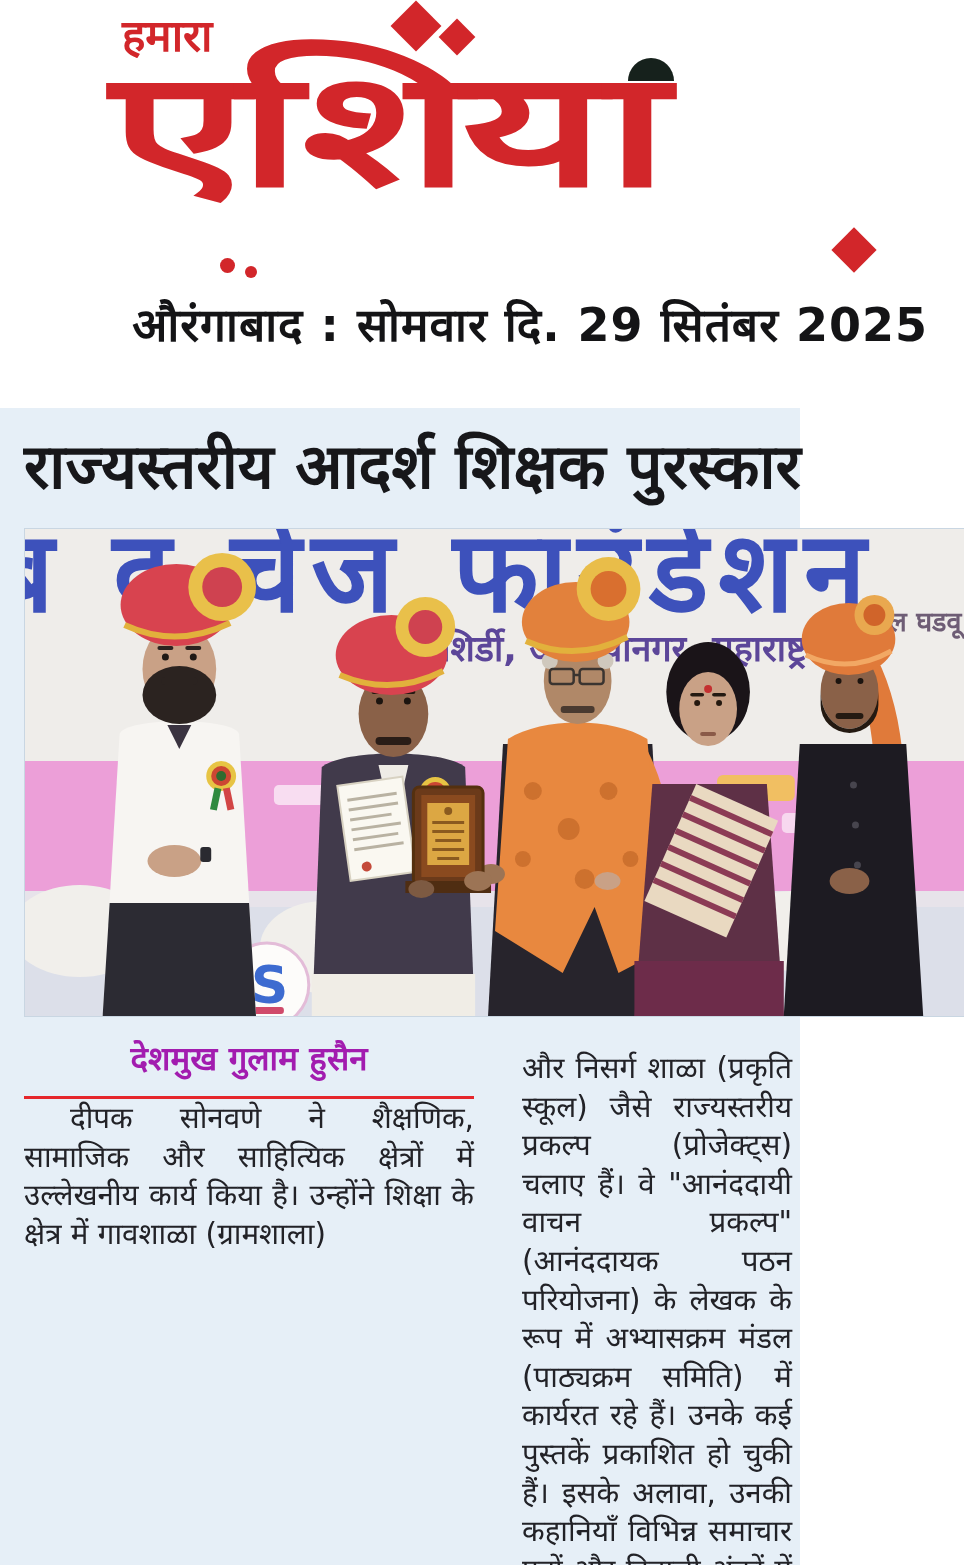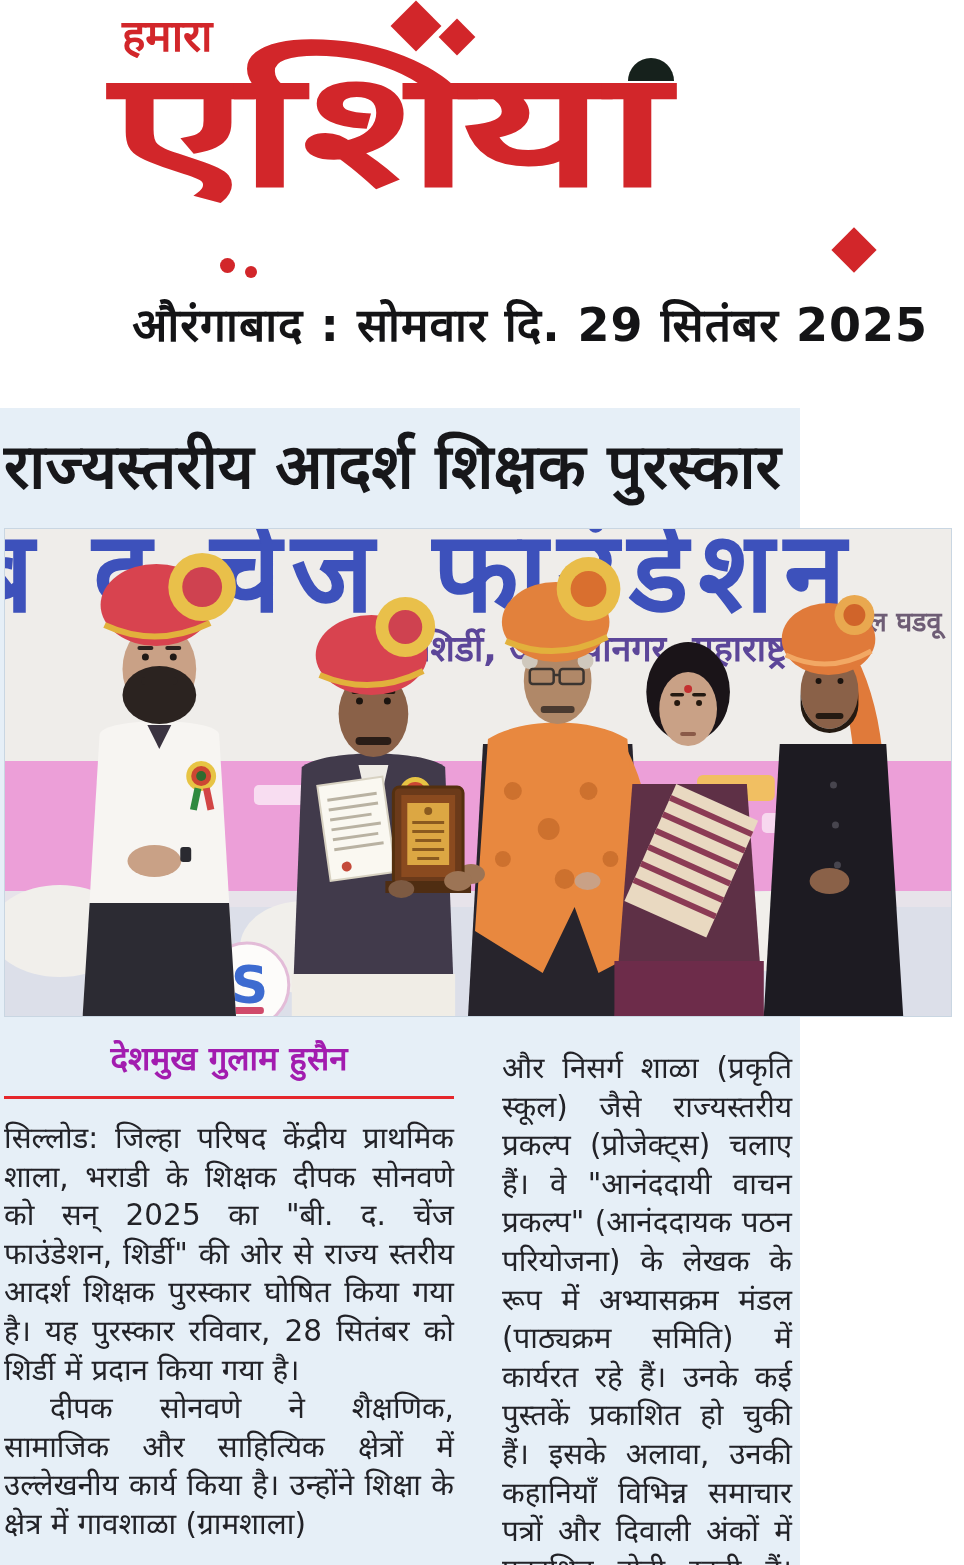--- a/index.html
+++ b/index.html
@@ -15,21 +15,21 @@
   .diamond{transform:rotate(45deg);}
   .blackfan{width:46px;height:23px;background:#16211c;border-radius:46px 46px 0 0;}
   .reddot{border-radius:50%;}
 
   
   .dateline{position:absolute;top:292px;left:0;width:928px;text-align:right;
             font-size:46px;font-weight:bold;color:#141416;letter-spacing:1px;}
 
   
   .article{position:absolute;top:408px;left:0;width:800px;height:1157px;background:#e6eff7;
-           box-sizing:border-box;padding:12px 8px 0 4px;}
+           box-sizing:border-box;padding:12px 8px 0 24px;}
   .headline{font-weight:bold;color:#17171a;margin:0;}
   .headline div{font-size:62px;line-height:93px;white-space:nowrap;}
 
   .photo{position:relative;width:946px;height:487px;margin-top:15px;background:#efedea;
          border:1px solid #c9d6e2;overflow:hidden;}
   .photo svg{display:block;width:100%;height:100%;}
 
   .columns{display:flex;gap:48px;margin-top:16px;}
   .col-left{width:450px;flex:none;}
   .col-right{flex:1;padding-top:16px;}
@@ -230,21 +230,20 @@
           <ellipse cx="398" cy="360" rx="13" ry="9" fill="#7d5a42"></ellipse>
           <ellipse cx="455" cy="352" rx="14" ry="10" fill="#9c7455"></ellipse>
         </g>
       </svg>
     </figure>
 
     <div class="columns">
       <div class="col-left">
         <div class="byline" style="color:#a21caf">देशमुख गुलाम हुसैन</div>
         <hr class="byline-rule">
-        <p class="body-text para1">सिल्लोड: जिल्हा परिषद केंद्रीय प्राथमिक शाला, भराडी के शिक्षक दीपक सोनवणे को सन् 2025 का "बी. द. चेंज फाउंडेशन, शिर्डी" की ओर से राज्य स्तरीय आदर्श शिक्षक पुरस्कार घोषित किया गया है। यह पुरस्कार रविवार, 28 सितंबर को शिर्डी में प्रदान किया गया है।</p>
         <p class="body-text para2">दीपक सोनवणे ने शैक्षणिक, सामाजिक और साहित्यिक क्षेत्रों में उल्लेखनीय कार्य किया है। उन्होंने शिक्षा के क्षेत्र में गावशाळा (ग्रामशाला)</p>
       </div>
       <div class="col-right">
         <p class="body-text">और निसर्ग शाळा (प्रकृति स्कूल) जैसे राज्यस्तरीय प्रकल्प (प्रोजेक्ट्स) चलाए हैं। वे "आनंददायी वाचन प्रकल्प" (आनंददायक पठन परियोजना) के लेखक के रूप में अभ्यासक्रम मंडल (पाठ्यक्रम समिति) में कार्यरत रहे हैं। उनके कई पुस्तकें प्रकाशित हो चुकी हैं। इसके अलावा, उनकी कहानियाँ विभिन्न समाचार पत्रों और दिवाली अंकों में प्रकाशित होती रहती हैं।विद्यार्थियों की गुणवत्ता बढ़ाने के लिए वे लगातार प्रयासरत रहते हैं और नवोन्मेषी (नवीन और रचनात्मक) उपक्रम चलाते रहते हैं।</p>
       </div>
     </div>
 
   </section>
 </div>
 

